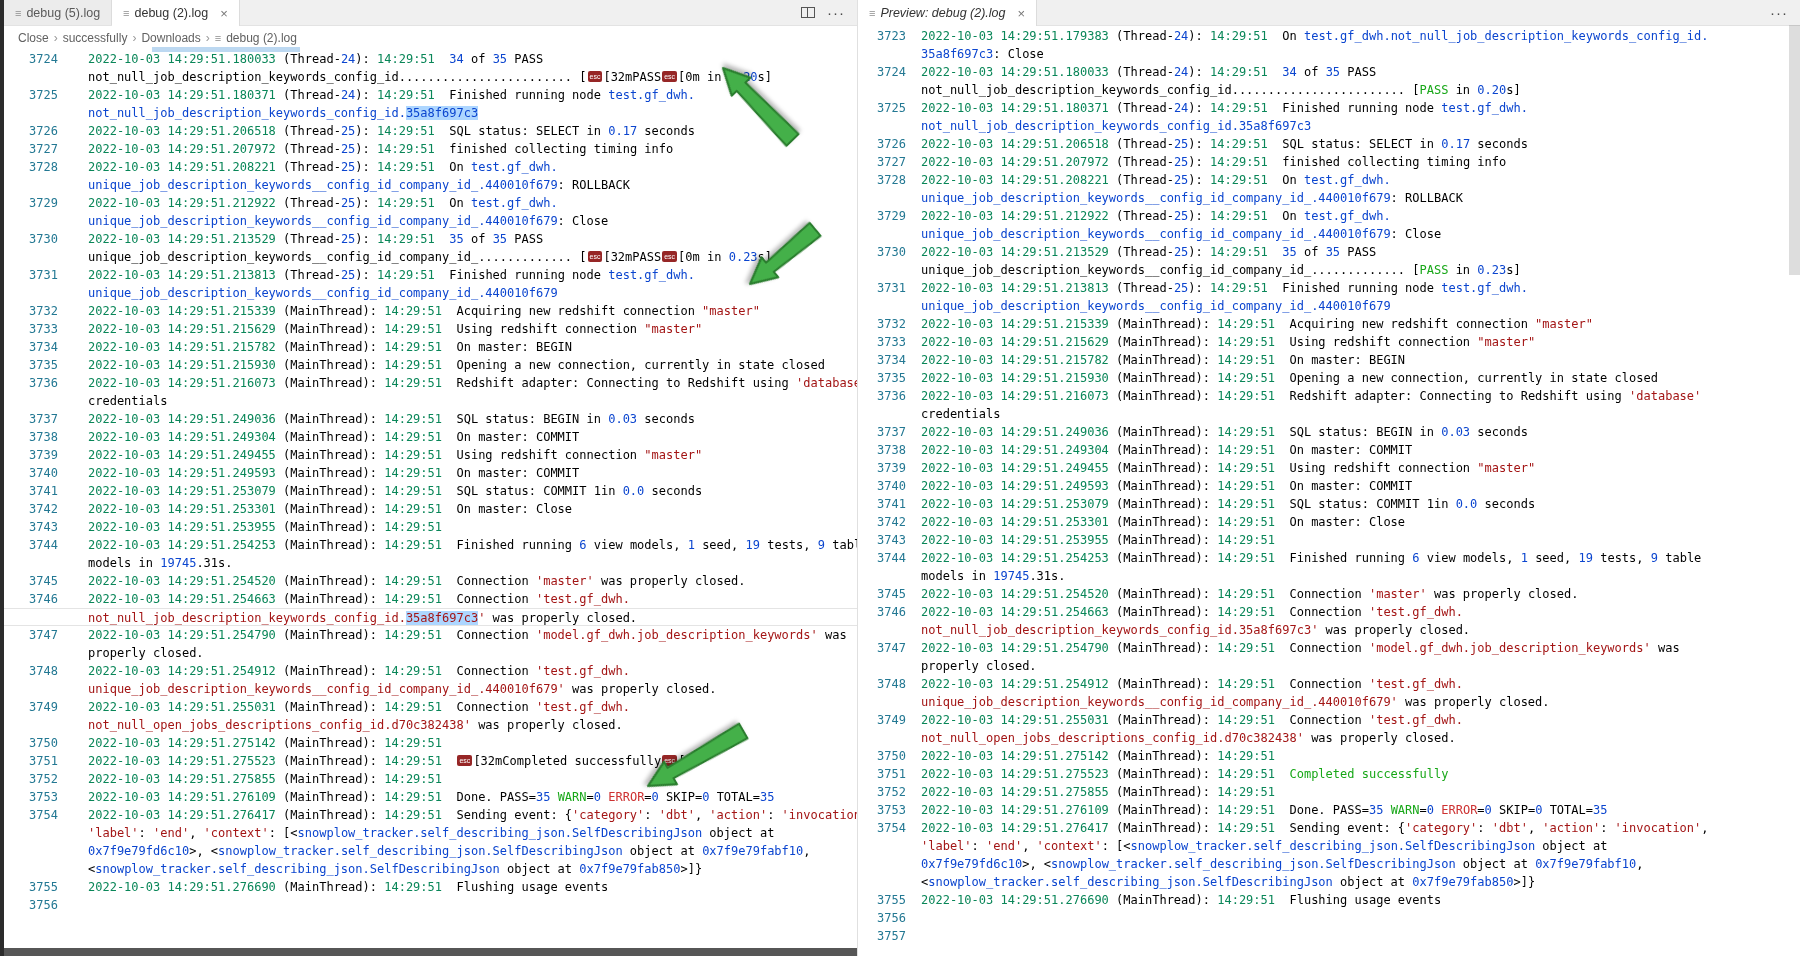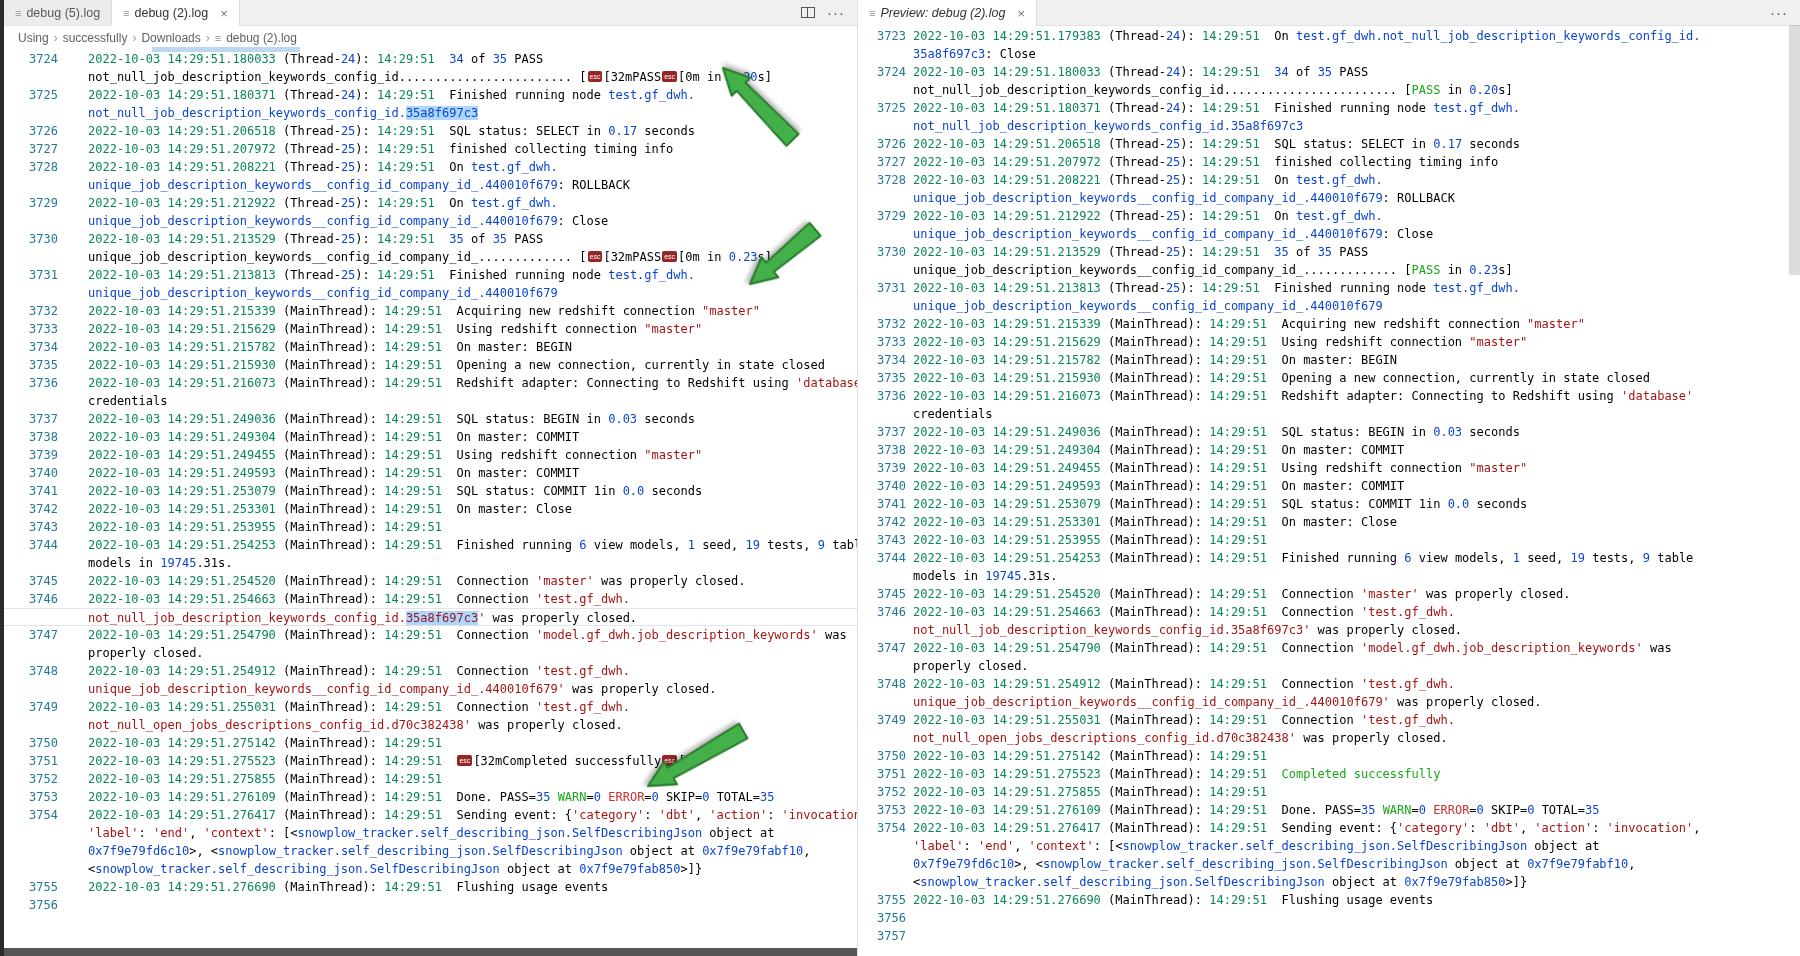--- a/index.html
+++ b/index.html
@@ -24,21 +24,21 @@
               padding-left:14px;gap:5px;background:#fff;white-space:nowrap}
   .breadcrumb .sep{color:#9a9a9a;font-size:12px}
   .editor{position:absolute;left:0;right:0;font-family:"DejaVu Sans Mono",monospace;
           font-size:12px;line-height:18px;white-space:pre;overflow:hidden;padding-top:2px}
   .group.left  .editor{top:48px;bottom:8px}
   .group.right .editor{top:25px;bottom:16px}
   .lrow{display:flex;height:18px}
   .gut{flex:0 0 54px;text-align:right;color:var(--c-linenum)}
   .group.right .gut{flex-basis:48px}
   .txt{padding-left:30px}
-  .group.right .txt{padding-left:7px}
+  .group.right .txt{padding-left:15px}
   .d{color:var(--c-date)}
   .n{color:var(--c-num)}
   .s{color:var(--c-str)}
   .g{color:var(--c-green)}
   .e{color:var(--c-err);font-weight:normal}
   .nh{color:var(--c-num);background:var(--c-hl)}
   .sh{color:var(--c-str);background:var(--c-hl)}
   .esc{display:inline-block;background:var(--c-esc);color:#fff;font-size:7px;line-height:9px;
        padding:1px 2px;border-radius:2px;vertical-align:2px;margin:0 1px;font-family:"Liberation Sans",sans-serif}
   .cur{border-top:1px solid #e4e4e4;border-bottom:1px solid #e4e4e4;box-sizing:border-box}
@@ -64,21 +64,21 @@
         <span class="ficon">≡</span>
         <span class="tab-label">debug (2).log</span>
         <span class="close">×</span>
       </div>
       <div class="tab-actions">
         <span class="split-ic"></span>
         <span class="dots">···</span>
       </div>
     </div>
     <div class="breadcrumb">
-      <span>Using</span>
+      <span>Close</span>
       <span class="sep">›</span>
       <span>successfully</span>
       <span class="sep">›</span>
       <span>Downloads</span>
       <span class="sep">›</span>
       <span class="ficon">≡</span>
       <span>debug (2).log</span>
     </div>
     <div class="editor" id="editor-left"><div class="lrow"><span class="gut">3724</span><span class="txt"><span class="d">2022-10-03 14:29:51.180033</span><span> (Thread-</span><span class="n">24</span><span>): </span><span class="d">14:29:51</span><span>  </span><span class="n">34</span><span> of </span><span class="n">35</span><span> PASS</span></span></div><div class="lrow"><span class="gut"></span><span class="txt"><span>not_null_job_description_keywords_config_id........................ [</span><span class="esc">esc</span><span>[32mPASS</span><span class="esc">esc</span><span>[0m in </span><span class="n">0.20</span><span>s]</span></span></div><div class="lrow"><span class="gut">3725</span><span class="txt"><span class="d">2022-10-03 14:29:51.180371</span><span> (Thread-</span><span class="n">24</span><span>): </span><span class="d">14:29:51</span><span>  Finished running node </span><span class="n">test.gf_dwh.</span></span></div><div class="lrow"><span class="gut"></span><span class="txt"><span class="n">not_null_job_description_keywords_config_id.</span><span class="nh">35a8f697c3</span></span></div><div class="lrow"><span class="gut">3726</span><span class="txt"><span class="d">2022-10-03 14:29:51.206518</span><span> (Thread-</span><span class="n">25</span><span>): </span><span class="d">14:29:51</span><span>  SQL status: SELECT in </span><span class="n">0.17</span><span> seconds</span></span></div><div class="lrow"><span class="gut">3727</span><span class="txt"><span class="d">2022-10-03 14:29:51.207972</span><span> (Thread-</span><span class="n">25</span><span>): </span><span class="d">14:29:51</span><span>  finished collecting timing info</span></span></div><div class="lrow"><span class="gut">3728</span><span class="txt"><span class="d">2022-10-03 14:29:51.208221</span><span> (Thread-</span><span class="n">25</span><span>): </span><span class="d">14:29:51</span><span>  On </span><span class="n">test.gf_dwh.</span></span></div><div class="lrow"><span class="gut"></span><span class="txt"><span class="n">unique_job_description_keywords__config_id_company_id_.440010f679</span><span>: ROLLBACK</span></span></div><div class="lrow"><span class="gut">3729</span><span class="txt"><span class="d">2022-10-03 14:29:51.212922</span><span> (Thread-</span><span class="n">25</span><span>): </span><span class="d">14:29:51</span><span>  On </span><span class="n">test.gf_dwh.</span></span></div><div class="lrow"><span class="gut"></span><span class="txt"><span class="n">unique_job_description_keywords__config_id_company_id_.440010f679</span><span>: Close</span></span></div><div class="lrow"><span class="gut">3730</span><span class="txt"><span class="d">2022-10-03 14:29:51.213529</span><span> (Thread-</span><span class="n">25</span><span>): </span><span class="d">14:29:51</span><span>  </span><span class="n">35</span><span> of </span><span class="n">35</span><span> PASS</span></span></div><div class="lrow"><span class="gut"></span><span class="txt"><span>unique_job_description_keywords__config_id_company_id_............. [</span><span class="esc">esc</span><span>[32mPASS</span><span class="esc">esc</span><span>[0m in </span><span class="n">0.23</span><span>s]</span></span></div><div class="lrow"><span class="gut">3731</span><span class="txt"><span class="d">2022-10-03 14:29:51.213813</span><span> (Thread-</span><span class="n">25</span><span>): </span><span class="d">14:29:51</span><span>  Finished running node </span><span class="n">test.gf_dwh.</span></span></div><div class="lrow"><span class="gut"></span><span class="txt"><span class="n">unique_job_description_keywords__config_id_company_id_.440010f679</span></span></div><div class="lrow"><span class="gut">3732</span><span class="txt"><span class="d">2022-10-03 14:29:51.215339</span><span> (MainThread): </span><span class="d">14:29:51</span><span>  Acquiring new redshift connection </span><span class="s">"master"</span></span></div><div class="lrow"><span class="gut">3733</span><span class="txt"><span class="d">2022-10-03 14:29:51.215629</span><span> (MainThread): </span><span class="d">14:29:51</span><span>  Using redshift connection </span><span class="s">"master"</span></span></div><div class="lrow"><span class="gut">3734</span><span class="txt"><span class="d">2022-10-03 14:29:51.215782</span><span> (MainThread): </span><span class="d">14:29:51</span><span>  On master: BEGIN</span></span></div><div class="lrow"><span class="gut">3735</span><span class="txt"><span class="d">2022-10-03 14:29:51.215930</span><span> (MainThread): </span><span class="d">14:29:51</span><span>  Opening a new connection, currently in state closed</span></span></div><div class="lrow"><span class="gut">3736</span><span class="txt"><span class="d">2022-10-03 14:29:51.216073</span><span> (MainThread): </span><span class="d">14:29:51</span><span>  Redshift adapter: Connecting to Redshift using </span><span class="s">'database'</span></span></div><div class="lrow"><span class="gut"></span><span class="txt"><span>credentials</span></span></div><div class="lrow"><span class="gut">3737</span><span class="txt"><span class="d">2022-10-03 14:29:51.249036</span><span> (MainThread): </span><span class="d">14:29:51</span><span>  SQL status: BEGIN in </span><span class="n">0.03</span><span> seconds</span></span></div><div class="lrow"><span class="gut">3738</span><span class="txt"><span class="d">2022-10-03 14:29:51.249304</span><span> (MainThread): </span><span class="d">14:29:51</span><span>  On master: COMMIT</span></span></div><div class="lrow"><span class="gut">3739</span><span class="txt"><span class="d">2022-10-03 14:29:51.249455</span><span> (MainThread): </span><span class="d">14:29:51</span><span>  Using redshift connection </span><span class="s">"master"</span></span></div><div class="lrow"><span class="gut">3740</span><span class="txt"><span class="d">2022-10-03 14:29:51.249593</span><span> (MainThread): </span><span class="d">14:29:51</span><span>  On master: COMMIT</span></span></div><div class="lrow"><span class="gut">3741</span><span class="txt"><span class="d">2022-10-03 14:29:51.253079</span><span> (MainThread): </span><span class="d">14:29:51</span><span>  SQL status: COMMIT 1in </span><span class="n">0.0</span><span> seconds</span></span></div><div class="lrow"><span class="gut">3742</span><span class="txt"><span class="d">2022-10-03 14:29:51.253301</span><span> (MainThread): </span><span class="d">14:29:51</span><span>  On master: Close</span></span></div><div class="lrow"><span class="gut">3743</span><span class="txt"><span class="d">2022-10-03 14:29:51.253955</span><span> (MainThread): </span><span class="d">14:29:51</span></span></div><div class="lrow"><span class="gut">3744</span><span class="txt"><span class="d">2022-10-03 14:29:51.254253</span><span> (MainThread): </span><span class="d">14:29:51</span><span>  Finished running </span><span class="n">6</span><span> view models, </span><span class="n">1</span><span> seed, </span><span class="n">19</span><span> tests, </span><span class="n">9</span><span> table</span></span></div><div class="lrow"><span class="gut"></span><span class="txt"><span>models in </span><span class="n">19745</span><span>.31s.</span></span></div><div class="lrow"><span class="gut">3745</span><span class="txt"><span class="d">2022-10-03 14:29:51.254520</span><span> (MainThread): </span><span class="d">14:29:51</span><span>  Connection </span><span class="s">'master'</span><span> was properly closed.</span></span></div><div class="lrow"><span class="gut">3746</span><span class="txt"><span class="d">2022-10-03 14:29:51.254663</span><span> (MainThread): </span><span class="d">14:29:51</span><span>  Connection </span><span class="s">'test.gf_dwh.</span></span></div><div class="lrow cur"><span class="gut"></span><span class="txt"><span class="s">not_null_job_description_keywords_config_id.</span><span class="sh">35a8f697c3</span><span class="s">'</span><span> was properly closed.</span></span></div><div class="lrow"><span class="gut">3747</span><span class="txt"><span class="d">2022-10-03 14:29:51.254790</span><span> (MainThread): </span><span class="d">14:29:51</span><span>  Connection </span><span class="s">'model.gf_dwh.job_description_keywords'</span><span> was</span></span></div><div class="lrow"><span class="gut"></span><span class="txt"><span>properly closed.</span></span></div><div class="lrow"><span class="gut">3748</span><span class="txt"><span class="d">2022-10-03 14:29:51.254912</span><span> (MainThread): </span><span class="d">14:29:51</span><span>  Connection </span><span class="s">'test.gf_dwh.</span></span></div><div class="lrow"><span class="gut"></span><span class="txt"><span class="s">unique_job_description_keywords__config_id_company_id_.440010f679'</span><span> was properly closed.</span></span></div><div class="lrow"><span class="gut">3749</span><span class="txt"><span class="d">2022-10-03 14:29:51.255031</span><span> (MainThread): </span><span class="d">14:29:51</span><span>  Connection </span><span class="s">'test.gf_dwh.</span></span></div><div class="lrow"><span class="gut"></span><span class="txt"><span class="s">not_null_open_jobs_descriptions_config_id.d70c382438'</span><span> was properly closed.</span></span></div><div class="lrow"><span class="gut">3750</span><span class="txt"><span class="d">2022-10-03 14:29:51.275142</span><span> (MainThread): </span><span class="d">14:29:51</span></span></div><div class="lrow"><span class="gut">3751</span><span class="txt"><span class="d">2022-10-03 14:29:51.275523</span><span> (MainThread): </span><span class="d">14:29:51</span><span>  </span><span class="esc">esc</span><span>[32mCompleted successfully</span><span class="esc">esc</span><span>[0m</span></span></div><div class="lrow"><span class="gut">3752</span><span class="txt"><span class="d">2022-10-03 14:29:51.275855</span><span> (MainThread): </span><span class="d">14:29:51</span></span></div><div class="lrow"><span class="gut">3753</span><span class="txt"><span class="d">2022-10-03 14:29:51.276109</span><span> (MainThread): </span><span class="d">14:29:51</span><span>  Done. PASS=</span><span class="n">35</span><span> </span><span class="g">WARN</span><span>=</span><span class="n">0</span><span> </span><span class="e">ERROR</span><span>=</span><span class="n">0</span><span> SKIP=</span><span class="n">0</span><span> TOTAL=</span><span class="n">35</span></span></div><div class="lrow"><span class="gut">3754</span><span class="txt"><span class="d">2022-10-03 14:29:51.276417</span><span> (MainThread): </span><span class="d">14:29:51</span><span>  Sending event: {</span><span class="s">'category'</span><span>: </span><span class="s">'dbt'</span><span>, </span><span class="s">'action'</span><span>: </span><span class="s">'invocation'</span></span></div><div class="lrow"><span class="gut"></span><span class="txt"><span class="s">'label'</span><span>: </span><span class="s">'end'</span><span>, </span><span class="s">'context'</span><span>: [&lt;</span><span class="n">snowplow_tracker.self_describing_json.SelfDescribingJson</span><span> object at</span></span></div><div class="lrow"><span class="gut"></span><span class="txt"><span class="n">0x7f9e79fd6c10</span><span>&gt;, &lt;</span><span class="n">snowplow_tracker.self_describing_json.SelfDescribingJson</span><span> object at </span><span class="n">0x7f9e79fabf10</span><span>,</span></span></div><div class="lrow"><span class="gut"></span><span class="txt"><span>&lt;</span><span class="n">snowplow_tracker.self_describing_json.SelfDescribingJson</span><span> object at </span><span class="n">0x7f9e79fab850</span><span>&gt;]}</span></span></div><div class="lrow"><span class="gut">3755</span><span class="txt"><span class="d">2022-10-03 14:29:51.276690</span><span> (MainThread): </span><span class="d">14:29:51</span><span>  Flushing usage events</span></span></div><div class="lrow"><span class="gut">3756</span><span class="txt"></span></div></div>
     <div class="hscroll"></div>

